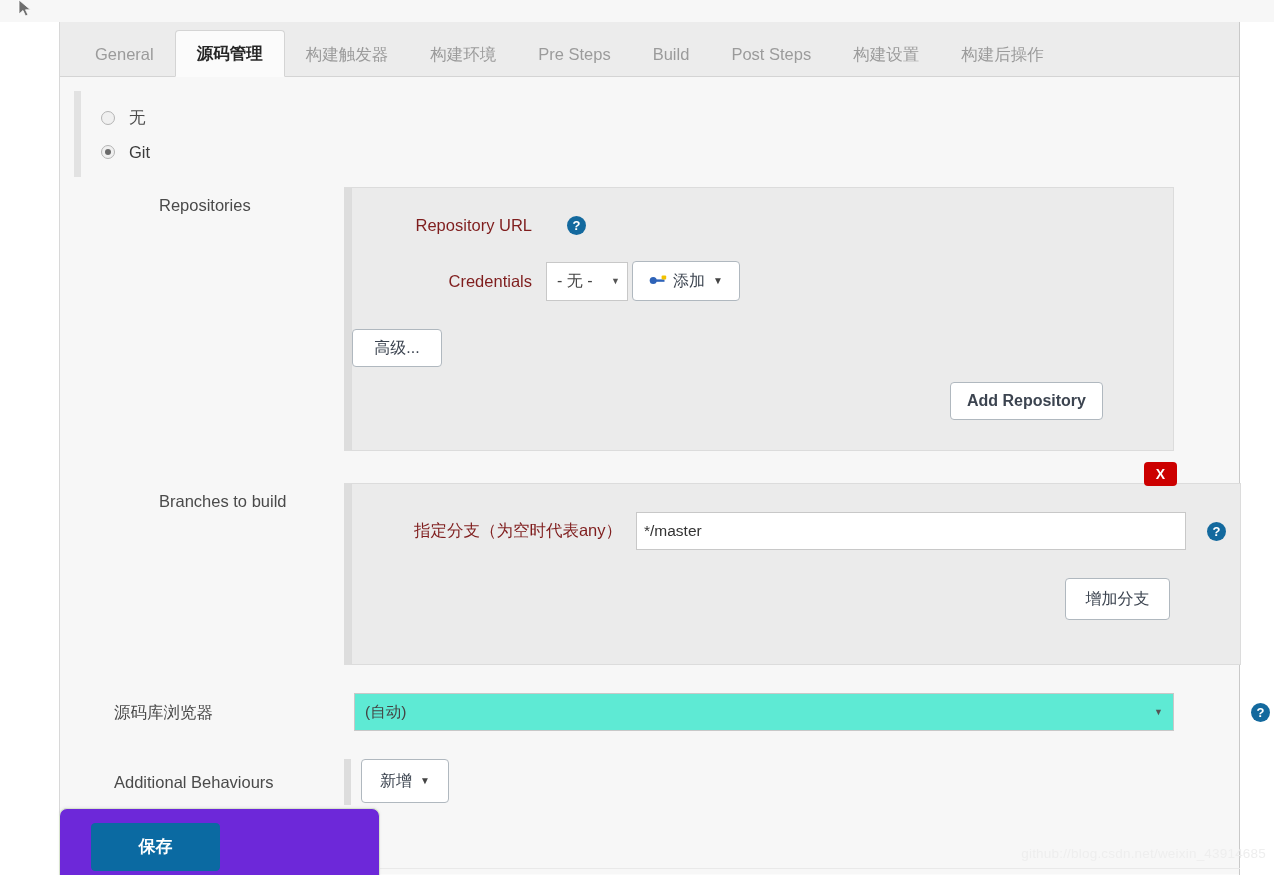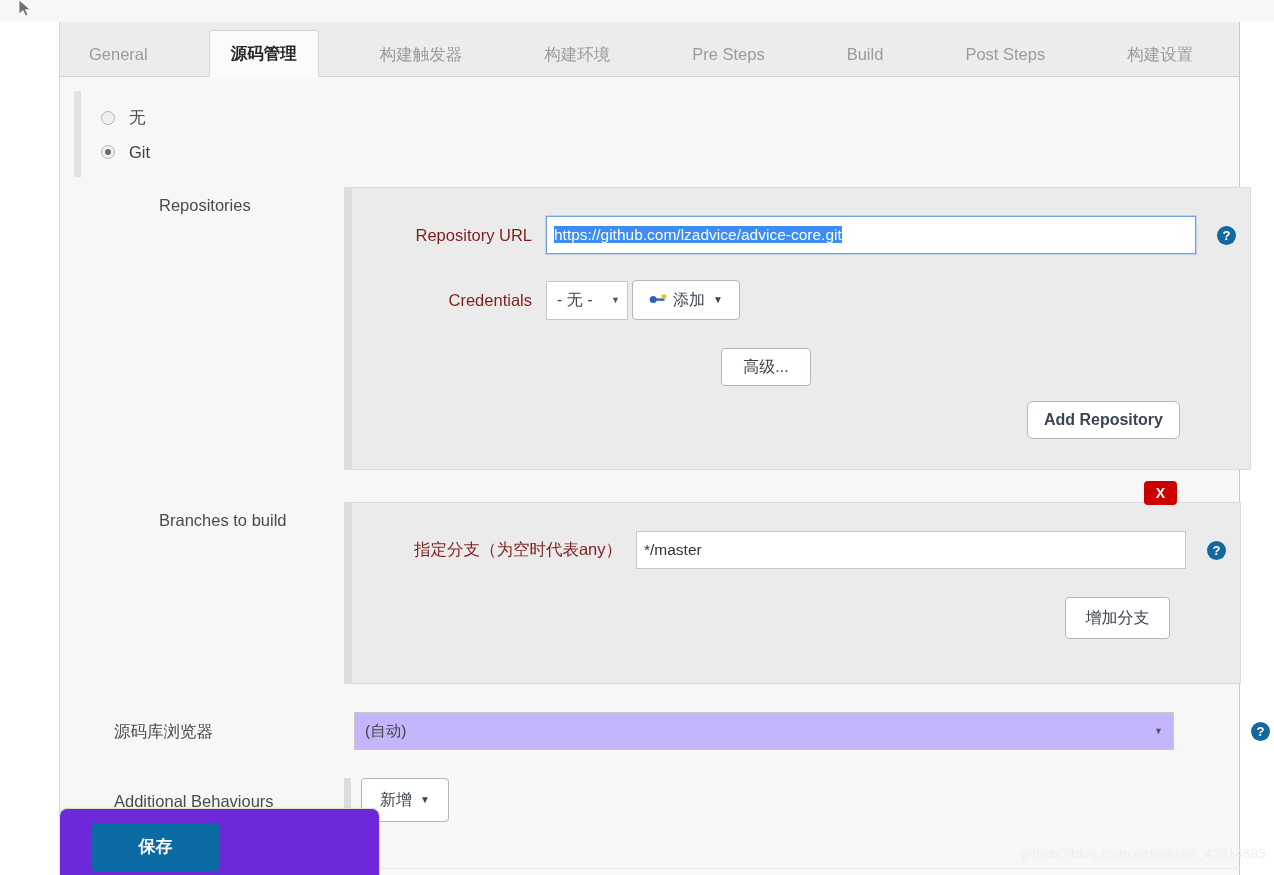--- a/index.html
+++ b/index.html
@@ -47,22 +47,21 @@
   }
 
   
   .tab-bar {
     position: relative;
     height: 55px;
     background: #ececec;
     border-bottom: 1px solid #d4d4d4;
     display: flex;
     align-items: flex-end;
-    padding-left: 8px;
-    gap: 40px;
+    padding-left: 14px;
   }
   .tab {
     font-size: 16.5px;
     color: #9b9b9b;
     padding: 0 21px;
     height: 46px;
     line-height: 46px;
     white-space: nowrap;
     cursor: pointer;
     position: relative;
@@ -200,21 +199,21 @@
     font-family: "Liberation Sans", sans-serif;
     padding: 0 16px;
     height: 38px;
     line-height: 36px;
     cursor: pointer;
     white-space: nowrap;
     display: inline-flex;
     align-items: center;
     justify-content: center;
   }
-  .btn.bold { font-weight: bold; border-radius: 6px; }
+  .btn.bold { font-weight: bold; }
   .btn .caret { font-size: 10px; margin-left: 8px; color: #444; }
 
   .key-icon { margin-right: 6px; display: inline-block; }
 
   .help-icon {
     width: 19px; height: 19px; border-radius: 50%;
     background: #13699e;
     color: #ffffff;
     font-size: 13px;
     font-weight: bold;
@@ -233,21 +232,21 @@
     width: 33px; height: 24px;
     line-height: 24px;
     text-align: center;
     border-radius: 4px;
     cursor: pointer;
   }
 
   
   .wide-select {
     border: 1px solid #c8c8c8;
-    background: #c4b5fd;
+    background: #5eead4;
     height: 38px;
     display: flex; align-items: center; justify-content: space-between;
     padding: 0 10px;
     font-size: 15.5px;
     color: #444;
     cursor: pointer;
   }
   .wide-select .caret { font-size: 9px; color: #555; }
 
   
@@ -355,23 +354,20 @@
 
       <div class="cfg-row" style="margin-top:10px;">
         <div class="cfg-label" style="padding-left:85px;">Repositories</div>
         <div class="cfg-content" style="padding-right:65px;">
           <div class="subpanel-wrap">
             <div class="subpanel-bar"></div>
             <div class="subpanel" style="padding:18px 0 30px 0;">
 
               <div class="field-row" style="margin-top:10px;">
                 <div class="field-label" style="width:180px;">Repository URL</div>
-                <div class="txt-input focused" style="width:650px;">
-                  <span class="sel-text">https://github.com/lzadvice/advice-core.git</span>
-                </div>
                 <span class="help-icon" style="margin-left:21px;">?</span>
               </div>
 
               <div class="field-row" style="margin-top:26px;">
                 <div class="field-label" style="width:180px;">Credentials</div>
                 <div class="mini-select">
                   <span>- 无 -</span>
                   <span class="caret">▼</span>
                 </div>
                 <button class="btn" style="margin-left:4px;height:40px;line-height:38px;">
@@ -380,21 +376,21 @@
                       <circle cx="4.2" cy="6.6" r="3.5" fill="#2e63b8"></circle>
                       <rect x="6.5" y="5.4" width="9" height="2.4" fill="#2e63b8"></rect>
                       <rect x="12.6" y="1.6" width="4.6" height="4" rx="1" fill="#f2c200"></rect>
                     </svg>
                   </span>
                   <span>添加</span>
                   <span class="caret">▼</span>
                 </button>
               </div>
 
-              <div style="display:flex;justify-content:center;padding-right:70px;margin-top:28px;">
+              <div style="display:flex;justify-content:flex-start;padding-right:70px;margin-top:28px;">
                 <button class="btn" style="min-width:90px;">高级...</button>
               </div>
 
               <div style="display:flex;justify-content:flex-end;padding-right:70px;margin-top:15px;">
                 <button class="btn bold" style="min-width:152px;">Add Repository</button>
               </div>
 
             </div>
           </div>
 

